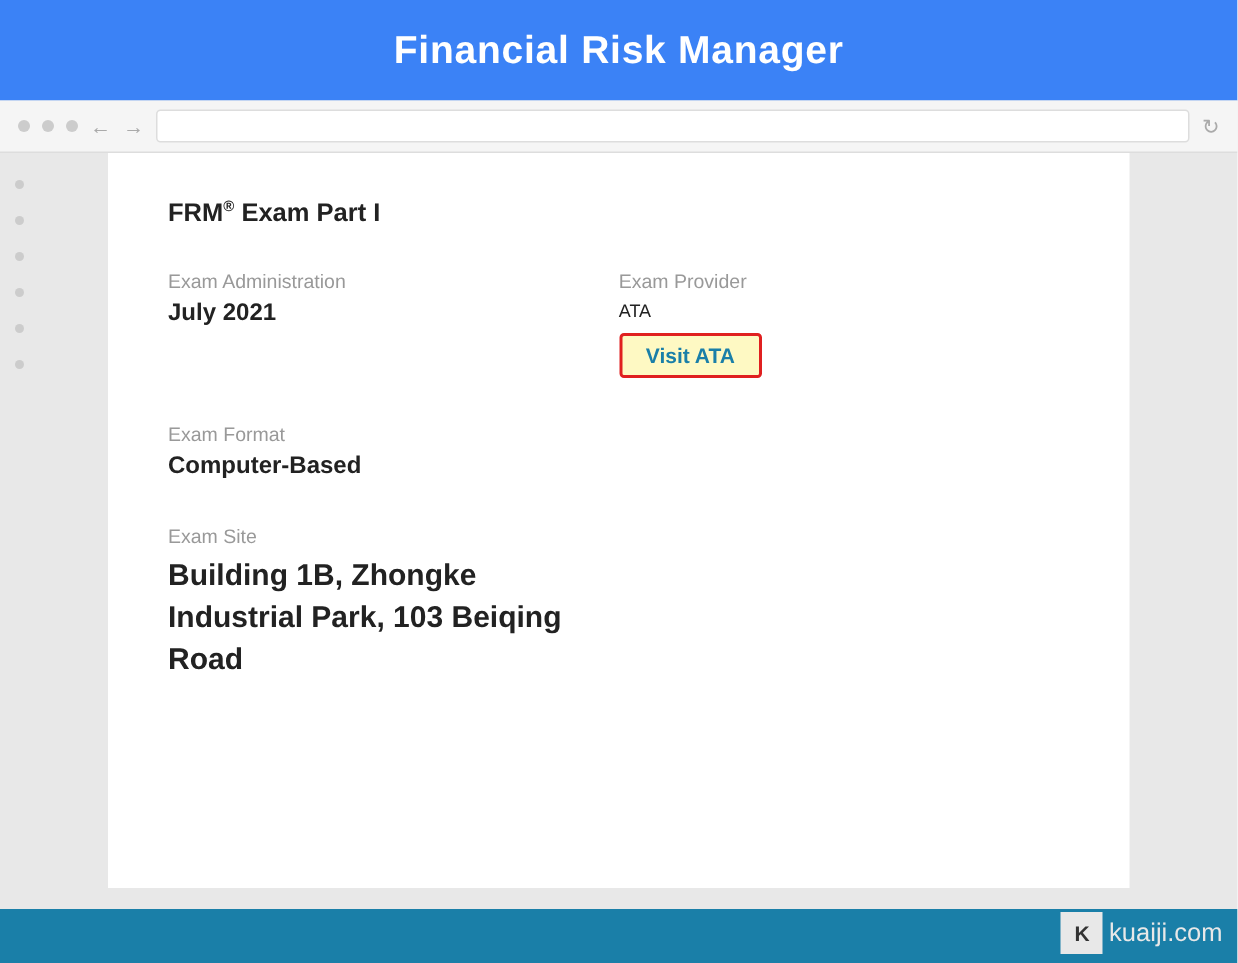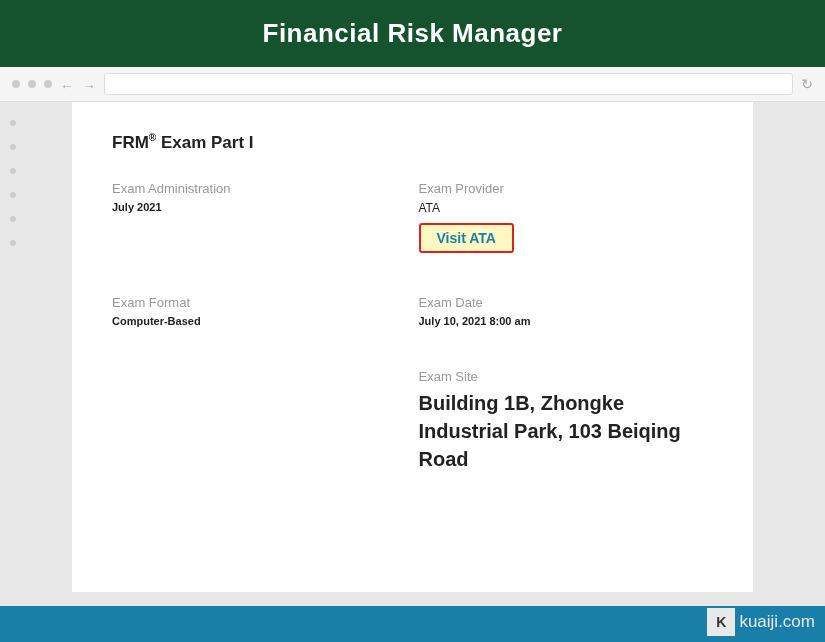--- a/index.html
+++ b/index.html
@@ -11,21 +11,21 @@
     body {
       width: 825px;
       height: 642px;
       background-color: #e8e8e8;
       font-family: Arial, sans-serif;
       overflow: hidden;
       position: relative;
     }
 
     .header {
-      background-color: #14532d;
+      background-color: #3b82f6;
       width: 100%;
       padding: 18px 20px;
       text-align: center;
     }
 
     .header-title {
       color: #ffffff;
       font-size: 26px;
       font-weight: bold;
       letter-spacing: 0.5px;
@@ -82,36 +82,36 @@
     }
 
     .exam-title sup {
       font-size: 10px;
       vertical-align: super;
     }
 
     .info-grid {
       display: grid;
       grid-template-columns: 1fr 1fr;
-      gap: 12px;
+      gap: 0;
     }
 
     .info-block {
       margin-bottom: 30px;
       padding-right: 20px;
     }
 
     .info-label {
       font-size: 13px;
       color: #999;
       margin-bottom: 5px;
     }
 
     .info-value {
-      font-size: 11px;
+      font-size: 16px;
       font-weight: bold;
       color: #222;
     }
 
     .info-value-normal {
       font-size: 12px;
       color: #222;
     }
 
     .visit-btn {
@@ -221,24 +221,20 @@
       <div class="info-label">Exam Provider</div>
       <div class="info-value-normal">ATA</div>
       <button class="visit-btn">Visit ATA</button>
     </div>
 
     <div class="info-block">
       <div class="info-label">Exam Format</div>
       <div class="info-value">Computer-Based</div>
     </div>
 
-    <div class="info-block">
-      <div class="info-label">Exam Date</div>
-      <div class="info-value">July 10, 2021 8:00 am</div>
-    </div>
 
     <div class="info-block"></div>
 
     <div class="info-block">
       <div class="info-label">Exam Site</div>
       <div class="info-value" style="font-size:20px; line-height:1.4;">Building 1B, Zhongke Industrial Park, 103 Beiqing Road</div>
     </div>
 
   </div>
 </div>

